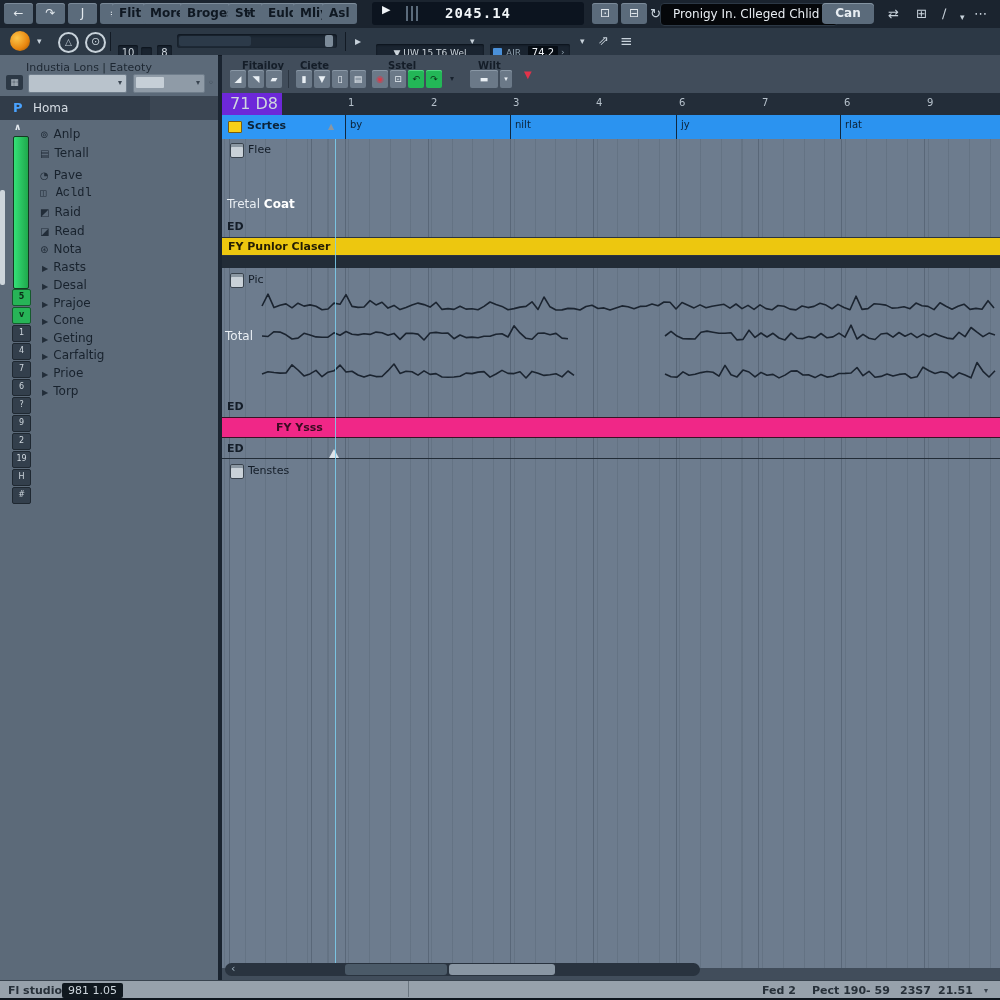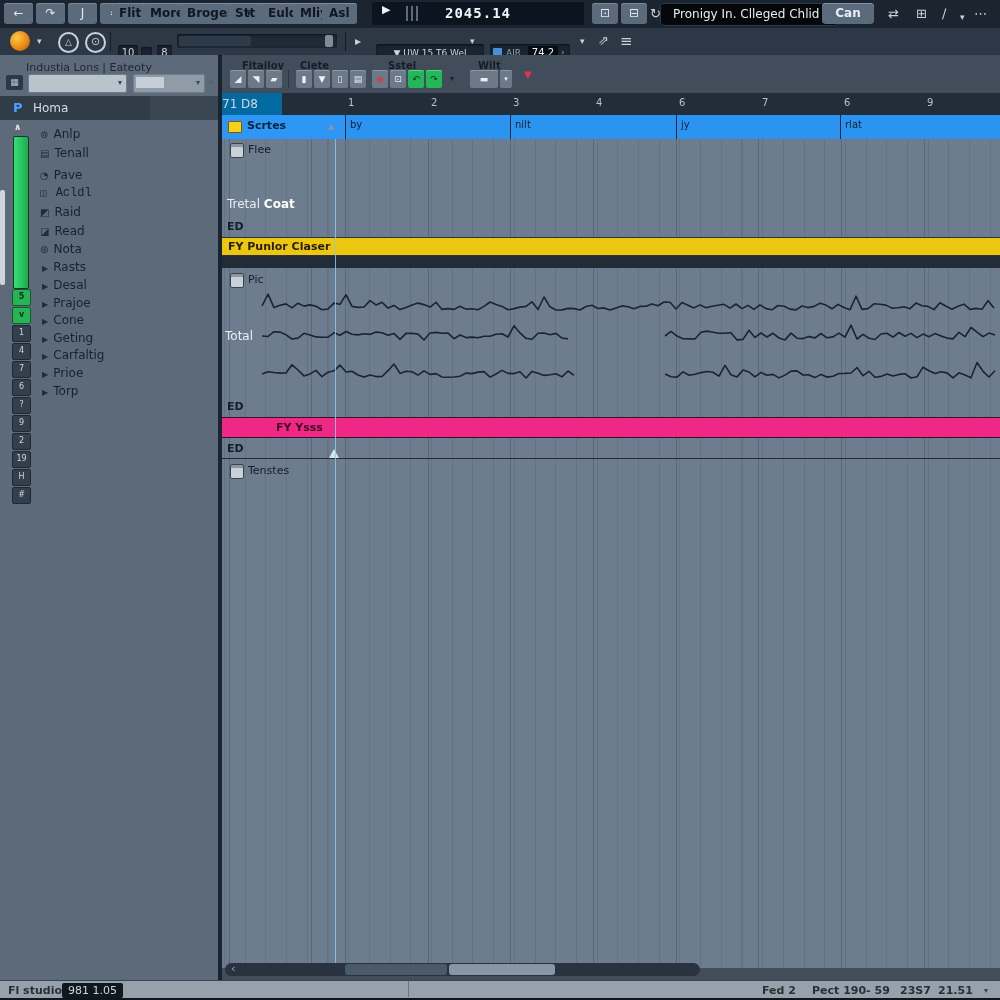--- a/index.html
+++ b/index.html
@@ -203,21 +203,21 @@
     <div class="abs pl-btn" style="left:150px;color:#d43c4c;">◉</div>
     <div class="abs pl-btn" style="left:168px;">⊡</div>
     <div class="abs pl-btn green" style="left:186px;">↶</div>
     <div class="abs pl-btn green" style="left:204px;">↷</div>
     <div class="abs" style="left:228px;top:19px;color:#18222d;font-size:8px;">▾</div>
     <div class="abs pl-btn" style="left:248px;width:28px;">▬</div>
     <div class="abs pl-btn" style="left:278px;width:12px;font-size:7px;">▾</div>
     <div class="abs" style="left:302px;top:14px;color:#e2334a;font-size:10px;">▼</div>
 
     <div class="abs ruler">
-      <div class="abs" style="left:0;top:0;width:60px;height:22px;background:#0369a1;color:#cfd7de;font-size:12px;line-height:22px;box-sizing:border-box;">71 D8</div>
+      <div class="abs" style="left:0;top:0;width:60px;height:22px;background:#6d28d9;color:#cfd7de;font-size:16px;line-height:22px;padding-left:8px;box-sizing:border-box;">71 D8</div>
       <span class="abs tick" style="left:126px;">1</span>
       <span class="abs tick" style="left:209px;">2</span>
       <span class="abs tick" style="left:291px;">3</span>
       <span class="abs tick" style="left:374px;">4</span>
       <span class="abs tick" style="left:457px;">6</span>
       <span class="abs tick" style="left:540px;">7</span>
       <span class="abs tick" style="left:622px;">6</span>
       <span class="abs tick" style="left:705px;">9</span>
     </div>
 

